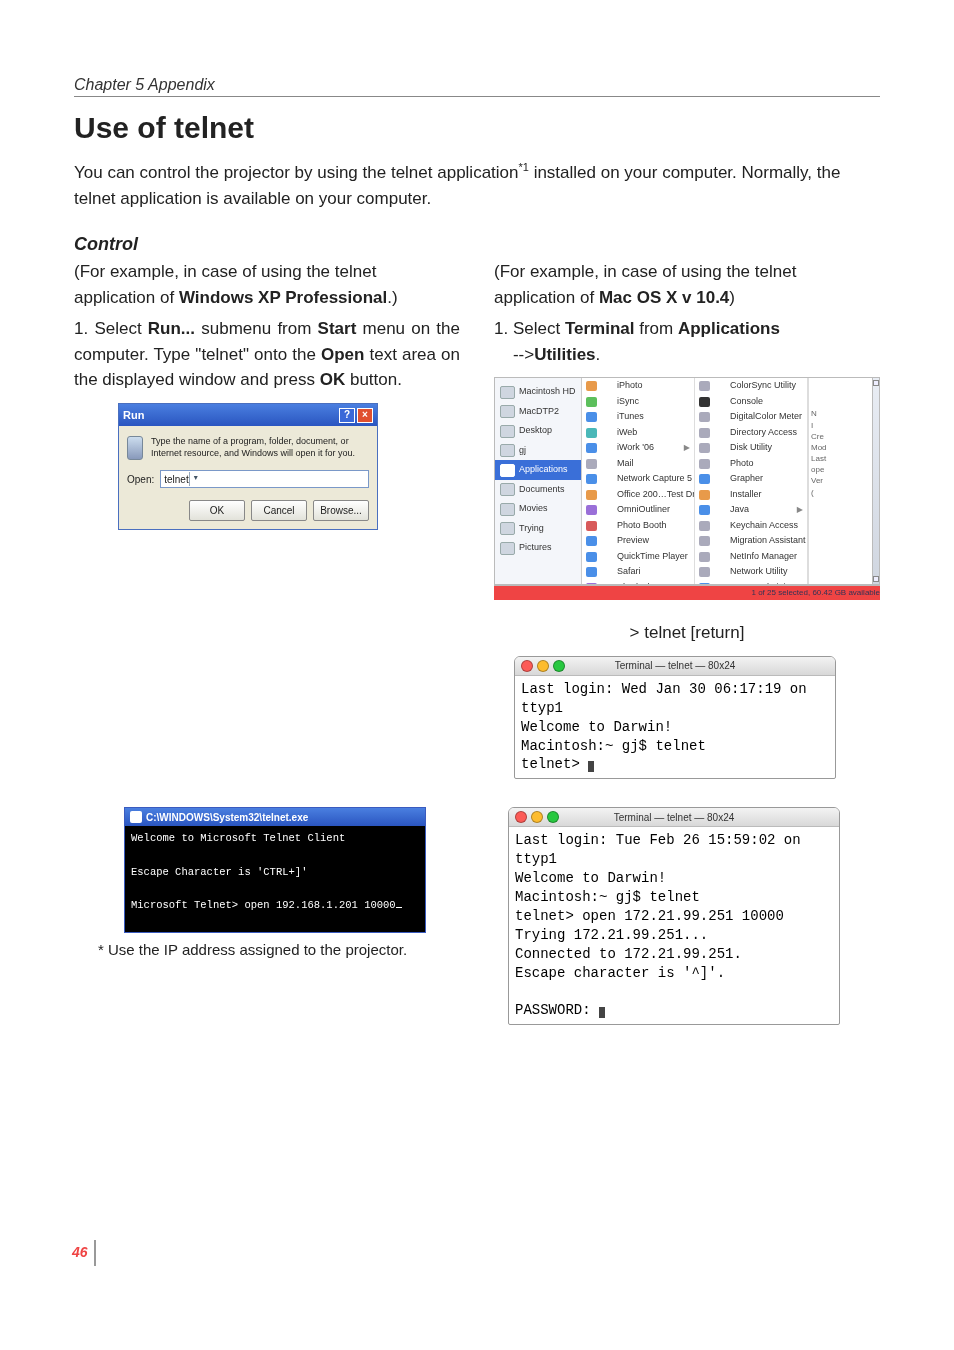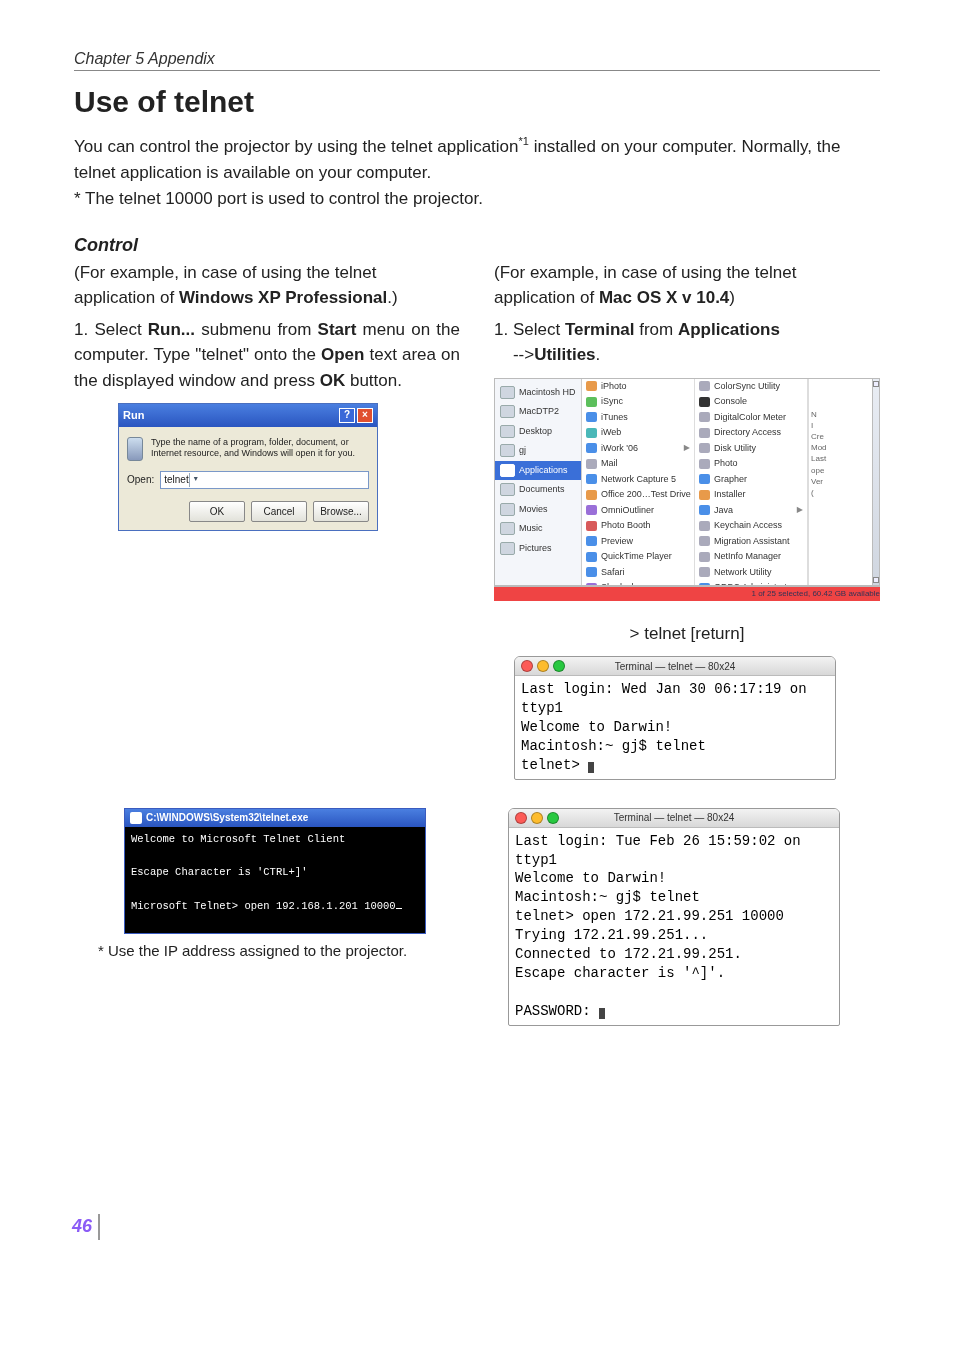--- a/index.html
+++ b/index.html
@@ -4,21 +4,21 @@
 <style>
   body {
     margin: 0;
     padding: 0;
     font-family: "Helvetica Neue", Arial, sans-serif;
     color: #222;
     background: #fff;
     width: 954px;
   }
   .page {
-    padding: 50px 74px 40px 74px;
+    padding: 76px 74px 40px 74px;
     position: relative;
     min-height: 1200px;
   }
   .chapter-line {
     font-style: italic;
     font-size: 16px;
     color: #333;
     border-bottom: 1px solid #888;
     padding-bottom: 2px;
     margin-bottom: 14px;
@@ -167,21 +167,21 @@
 
   .finder-col {
     width: 112px;
     border-right: 1px solid #ddd;
     overflow: hidden;
     position: relative;
   }
   .finder-col .frow {
     display: flex;
     align-items: center;
-    gap: 4px;
+    gap: 20px;
     padding: 1px 4px;
     color: #333;
     white-space: nowrap;
   }
   .finder-col .frow .fci {
     width: 11px; height: 10px;
     border-radius: 2px;
     flex-shrink: 0;
   }
   .fc-blue { background:#4a8fe8; }
@@ -352,22 +352,22 @@
   .footnote {
     font-size: 15px;
     font-weight: 300;
     margin-top: 8px;
     margin-left: 24px;
   }
 
   .page-number {
     font-style: italic;
     font-weight: 700;
-    font-size: 18px;
-    color: #8b5cf6;
+    font-size: 14px;
+    color: #ef4444;
     position: absolute;
     left: 72px;
     bottom: 50px;
   }
   .pn-rule {
     display: inline-block;
     border-left: 2px solid #999;
     height: 26px;
     vertical-align: middle;
     margin-left: 6px;
@@ -375,21 +375,20 @@
 </style>
 </head>
 <body>
 
 <div class="page">
   <div class="chapter-line">Chapter 5 Appendix</div>
   <h1 class="title">Use of telnet</h1>
 
   <div class="intro">
     <span>You can control the projector by using the telnet application</span><sup>*1</sup><span> installed on your computer. Normally, the telnet application is available on your computer.</span><br>
-    <span>* The telnet 10000 port is used to control the projector.</span>
   </div>
 
   <div class="control-heading">Control</div>
 
   <div class="cols">
 
     <div class="col">
       <p>
         <span>(For example, in case of using the telnet application of </span><span class="bold">Windows XP Professional</span><span>.)</span>
       </p>
@@ -461,21 +460,21 @@
               <div class="fs-item">
                 <span class="fico"></span>
                 <span>Documents</span>
               </div>
               <div class="fs-item">
                 <span class="fico"></span>
                 <span>Movies</span>
               </div>
               <div class="fs-item">
                 <span class="fico"></span>
-                <span>Music</span>
+                <span>Trying</span>
               </div>
               <div class="fs-item">
                 <span class="fico"></span>
                 <span>Pictures</span>
               </div>
             </div>
           <div class="finder-col" id="finder-col1">
               <div class="frow">
                 <span class="fci fc-orange"></span>
                 <span>iPhoto</span>

